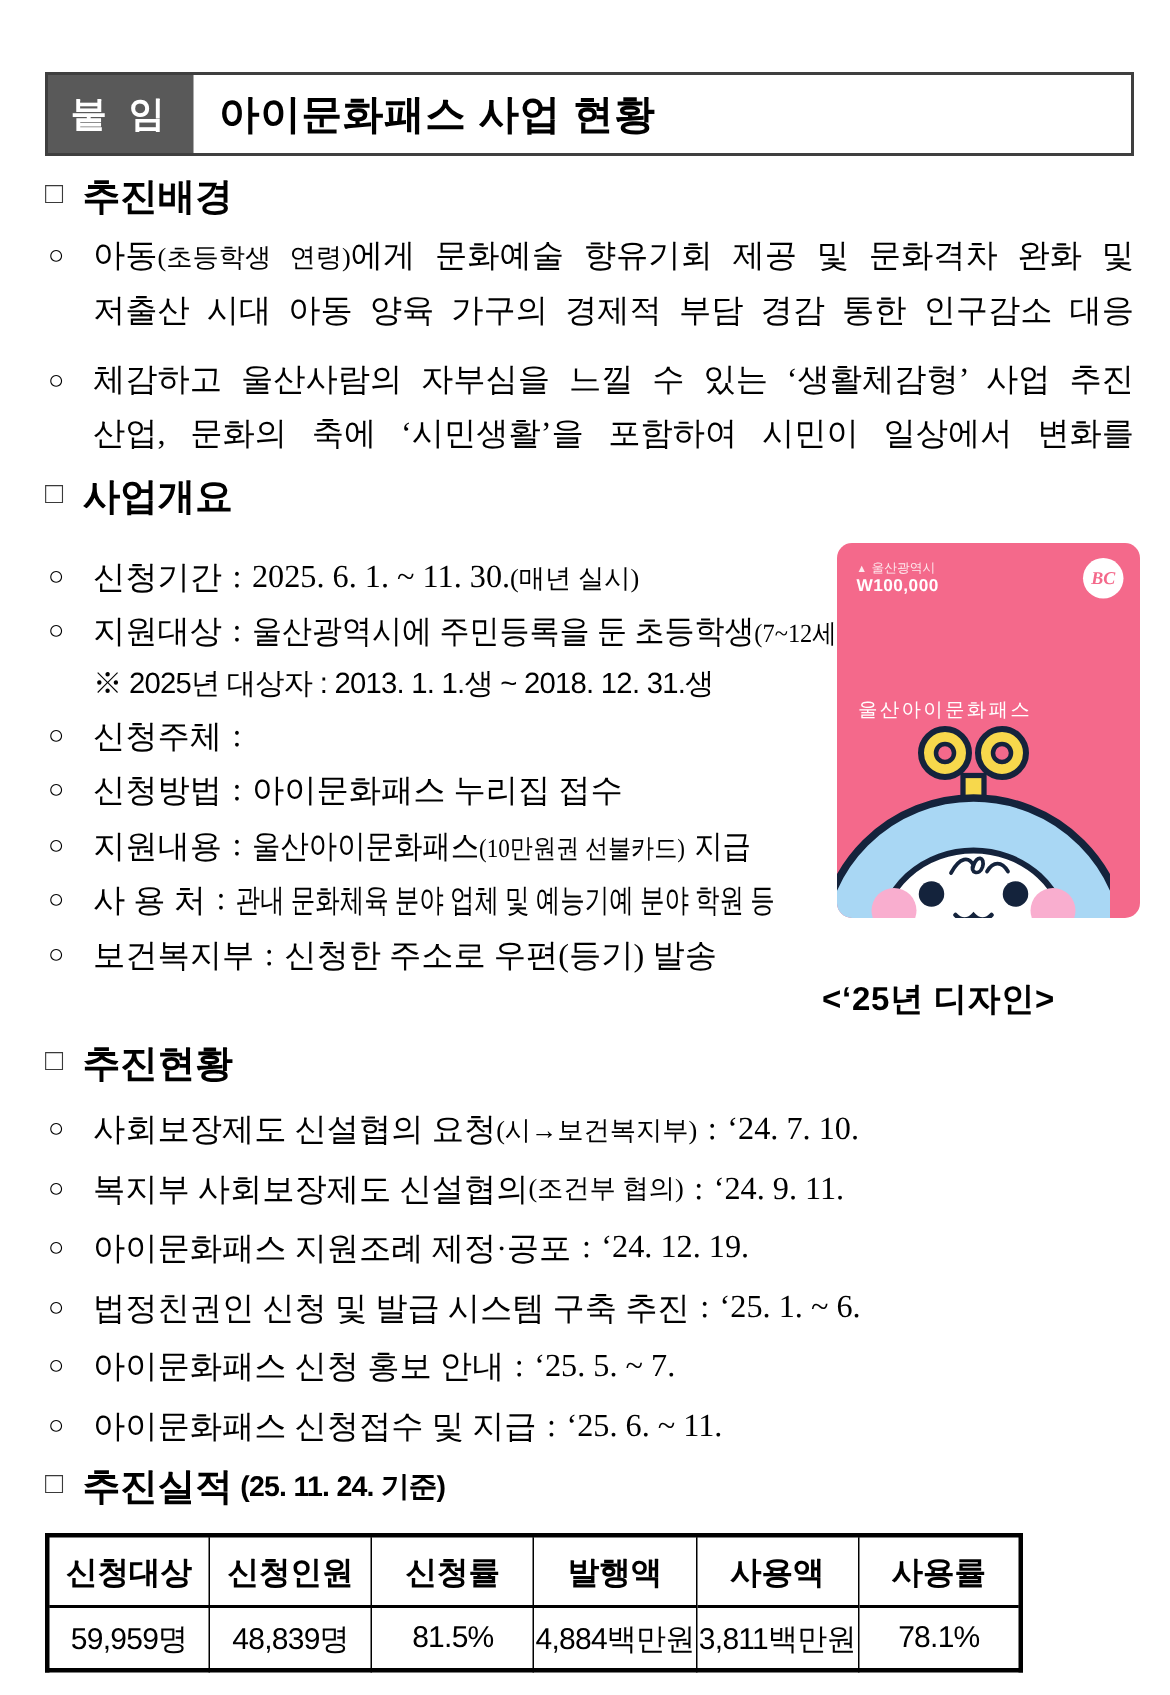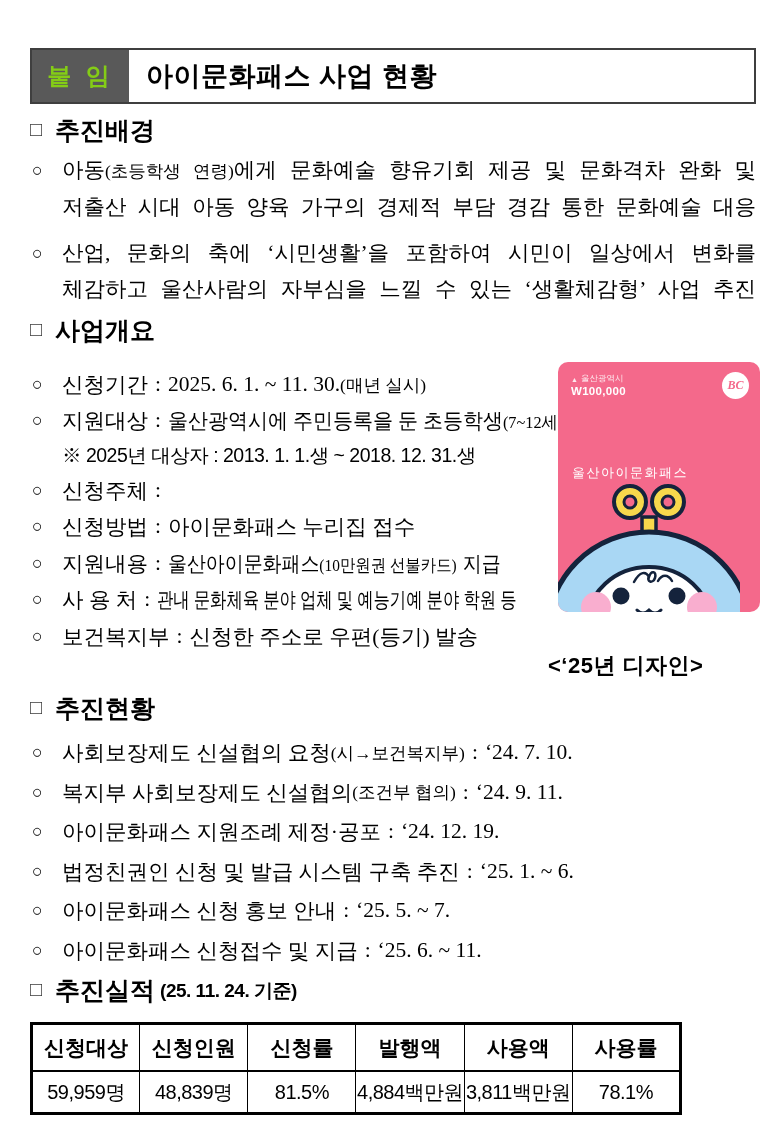--- a/index.html
+++ b/index.html
@@ -4,21 +4,21 @@
 <style>
   html,body{margin:0;padding:0;}
   body{
     width:780px;height:1130px;position:relative;overflow:hidden;
     background:#ffffff;color:#000;
     font-family:"Liberation Serif",serif;
   }
   
   .hdr{position:absolute;left:30px;top:48px;width:726px;height:56px;
        border:2px solid #3f3f3f;box-sizing:border-box;display:flex;background:#fff;}
-  .hdr-badge{width:97px;flex:none;background:#595959;color:#84cc16;
+  .hdr-badge{width:97px;flex:none;background:#595959;color:#ffffff;
        font-family:"Liberation Sans",sans-serif;font-weight:700;font-size:24px;
        display:flex;align-items:center;justify-content:center;letter-spacing:4px;}
   .hdr-title{flex:1;display:flex;align-items:center;padding-left:17px;
        font-family:"Liberation Sans",sans-serif;font-weight:700;font-size:27px;letter-spacing:.5px;}
   
   .sec-h{position:absolute;left:30px;font-family:"Liberation Sans",sans-serif;
        font-weight:700;font-size:25px;display:flex;align-items:center;gap:13px;}
   .sec-h .sq{font-size:20px;font-weight:400;color:#3a3a3a;transform:translateY(-1px);}
   #s1h{top:114px}#s2h{top:314px}#s3h{top:692px}#s4h{top:974px}
   .asof{font-size:19px;letter-spacing:-0.5px;margin-left:1px;}
@@ -79,28 +79,28 @@
 
 <div class="sec-h" id="s1h">
   <span class="sq">□</span>
   <span>추진배경</span>
 </div>
 <div class="s1">
   <div class="para">
     <span class="mk">○</span>
     <div class="plines">
       <div class="pl"><span>아동</span><span class="sm">(초등학생 연령)</span><span>에게 문화예술 향유기회 제공 및 문화격차 완화 및</span></div>
-      <div class="pl">저출산 시대 아동 양육 가구의 경제적 부담 경감 통한 문화예술 대응</div>
+      <div class="pl">저출산 시대 아동 양육 가구의 경제적 부담 경감 통한 인구감소 대응</div>
     </div>
   </div>
   <div class="para">
     <span class="mk">○</span>
     <div class="plines">
+      <div class="pl">체감하고 울산사람의 자부심을 느낄 수 있는 ‘생활체감형’ 사업 추진</div>
       <div class="pl">산업, 문화의 축에 ‘시민생활’을 포함하여 시민이 일상에서 변화를</div>
-      <div class="pl">체감하고 울산사람의 자부심을 느낄 수 있는 ‘생활체감형’ 사업 추진</div>
     </div>
   </div>
 </div>
 
 <div class="sec-h" id="s2h">
   <span class="sq">□</span>
   <span>사업개요</span>
 </div>
 <div class="s2">
   <div class="row">

